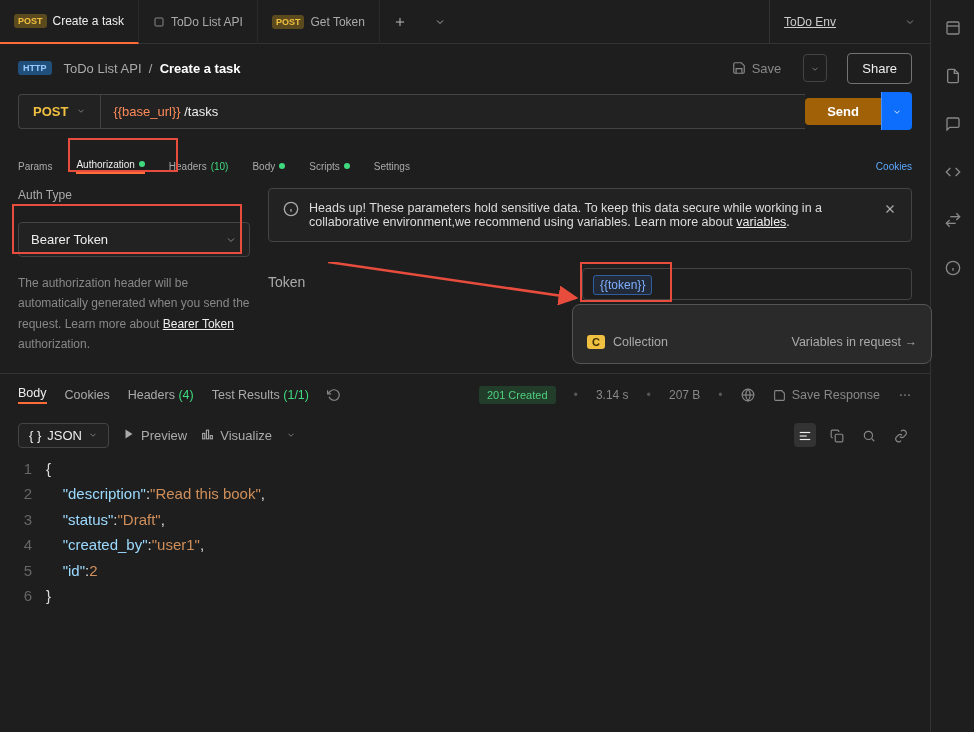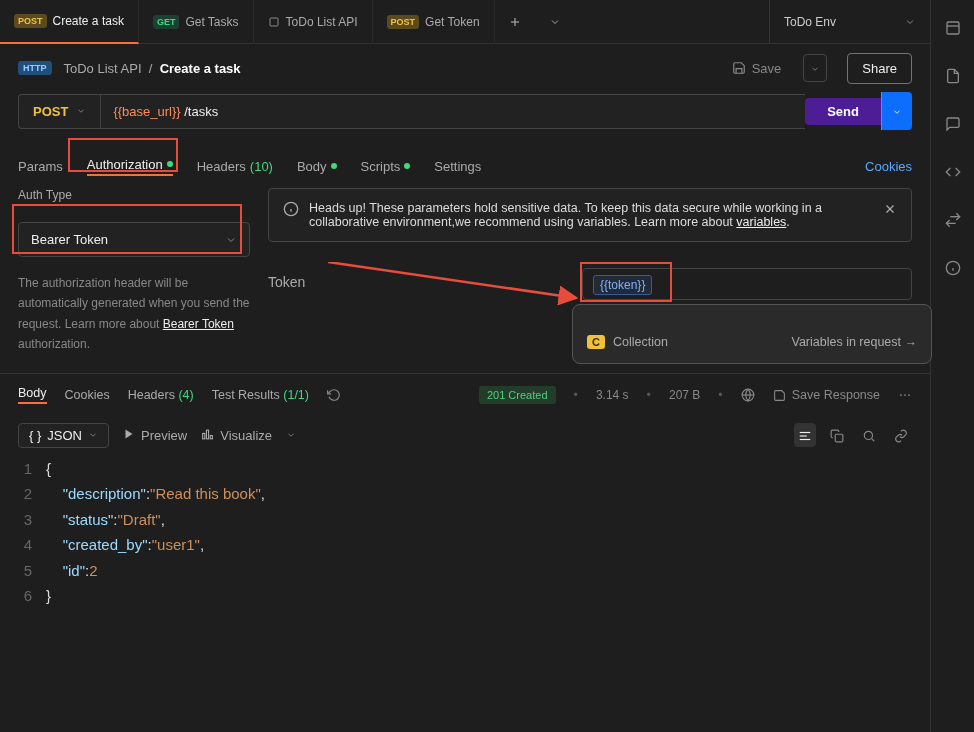--- a/index.html
+++ b/index.html
@@ -10,42 +10,42 @@
 
 
 .tabs-row { display: flex; align-items: center; height: 44px; border-bottom: 1px solid #333; }
 .tab { height: 44px; display: flex; align-items: center; gap: 6px; padding: 0 14px; font-size: 12px; color: #aaa; cursor: pointer; border-right: 1px solid #2a2a2a; white-space: nowrap; }
 .tab.active { color: #eee; border-bottom: 2px solid #ff6c37; }
 .tab-method-post { background: #5b4a1d; color: #f0c040; font-size: 9px; font-weight: 700; padding: 2px 4px; border-radius: 3px; }
 .tab-method-get { background: #1d4032; color: #3fd97f; font-size: 9px; font-weight: 700; padding: 2px 4px; border-radius: 3px; }
 .tab-api-icon { color: #888; }
 .tab-plus { width: 40px; display: flex; align-items: center; justify-content: center; color: #aaa; cursor: pointer; }
 .tabs-env { display: flex; align-items: center; padding: 0 14px; gap: 10px; font-size: 12px; color: #ccc; border-left: 1px solid #333; height: 44px; }
-.env-name { min-width: 110px; }
+.env-name { min-width: 110px; text-decoration: underline; }
 
 
 .bc-row { display: flex; align-items: center; height: 48px; padding: 0 18px; gap: 12px; }
 .bc-icon { background: #1f4f7a; color: #9cf; font-size: 9px; font-weight: 700; padding: 2px 5px; border-radius: 3px; }
 .bc-path { font-size: 13px; color: #aaa; }
 .bc-current { color: #fff; font-weight: 600; }
 .bc-spacer { flex: 1; }
 .save-btn { display: flex; align-items: flex-start; gap: 6px; color: #888; font-size: 13px; padding: 6px 10px; cursor: pointer; }
 .save-chev { border: 1px solid #444; border-radius: 4px; padding: 4px 6px; color: #888; cursor: pointer; }
 .share-btn { border: 1px solid #737373; border-radius: 4px; padding: 7px 14px; font-size: 13px; color: #eee; margin-left: 8px; cursor: pointer; }
 
 
 .req-row { display: flex; align-items: center; padding: 0 18px; gap: 0; }
 .method-sel { display: flex; align-items: center; gap: 8px; border: 1px solid #444; border-right: none; border-radius: 4px 0 0 4px; padding: 9px 14px; color: #f0c040; font-weight: 600; font-size: 13px; cursor: pointer; background: #222; }
 .url-input { flex: 1; border: 1px solid #444; border-right: none; padding: 9px 12px; font-size: 13px; background: #222; color: #eee; }
 .url-var { color: #ff8b5a; }
-.send-btn { background: #4c1d95; color: #fff; font-weight: 600; padding: 6px 22px; border: none; border-radius: 4px 0 0 4px; font-size: 13px; cursor: pointer; }
+.send-btn { background: #a16207; color: #fff; font-weight: 600; padding: 6px 22px; border: none; border-radius: 4px 0 0 4px; font-size: 13px; cursor: pointer; }
 .send-chev { background: #0d6efd; border-left: 1px solid rgba(255,255,255,0.25); padding: 10px 10px; border-radius: 0 4px 4px 0; color: #fff; cursor: pointer; }
 
 
-.reqtabs { display: flex; align-items: center; padding: 0 18px; height: 44px; gap: 24px; font-size: 13px; margin-top: 14px; }
+.reqtabs { display: flex; align-items: center; padding: 0 18px; height: 44px; gap: 24px; font-size: 10px; margin-top: 14px; }
 .reqtab { color: #aaa; cursor: pointer; display: flex; align-items: center; gap: 4px; }
 .reqtab.active { color: #eee; border-bottom: 2px solid #ff6c37; padding-bottom: 2px; }
 .dot { width: 6px; height: 6px; border-radius: 50%; background: #3fd97f; display: inline-block; }
 .hdr-count { color: #3fd97f; }
 .reqtabs-spacer { flex: 1; }
 .cookies-link { color: #5ba9ff; cursor: pointer; }
 .red-box { border: 2px solid #e74c3c; position: absolute; pointer-events:none; }
 
 
 .auth-area { display: flex; padding: 0 18px 18px; gap: 18px; position: relative; }
@@ -102,24 +102,20 @@
 </style>
 </head>
 <body>
 
 <div class="main-col">
 
   <div class="tabs-row">
     <div class="tab active">
       <span class="tab-method-post">POST</span>
       <span>Create a task</span>
-    </div>
-    <div class="tab">
-      <span class="tab-method-get">GET</span>
-      <span>Get Tasks</span>
     </div>
     <div class="tab">
       <span class="tab-api-icon">
         <svg width="12" height="12" viewBox="0 0 24 24" fill="none" stroke="currentColor" stroke-width="2">
             <rect x="4" y="4" width="16" height="16" rx="2"></rect>
           </svg>
       </span>
       <span>ToDo List API</span>
     </div>
     <div class="tab">

